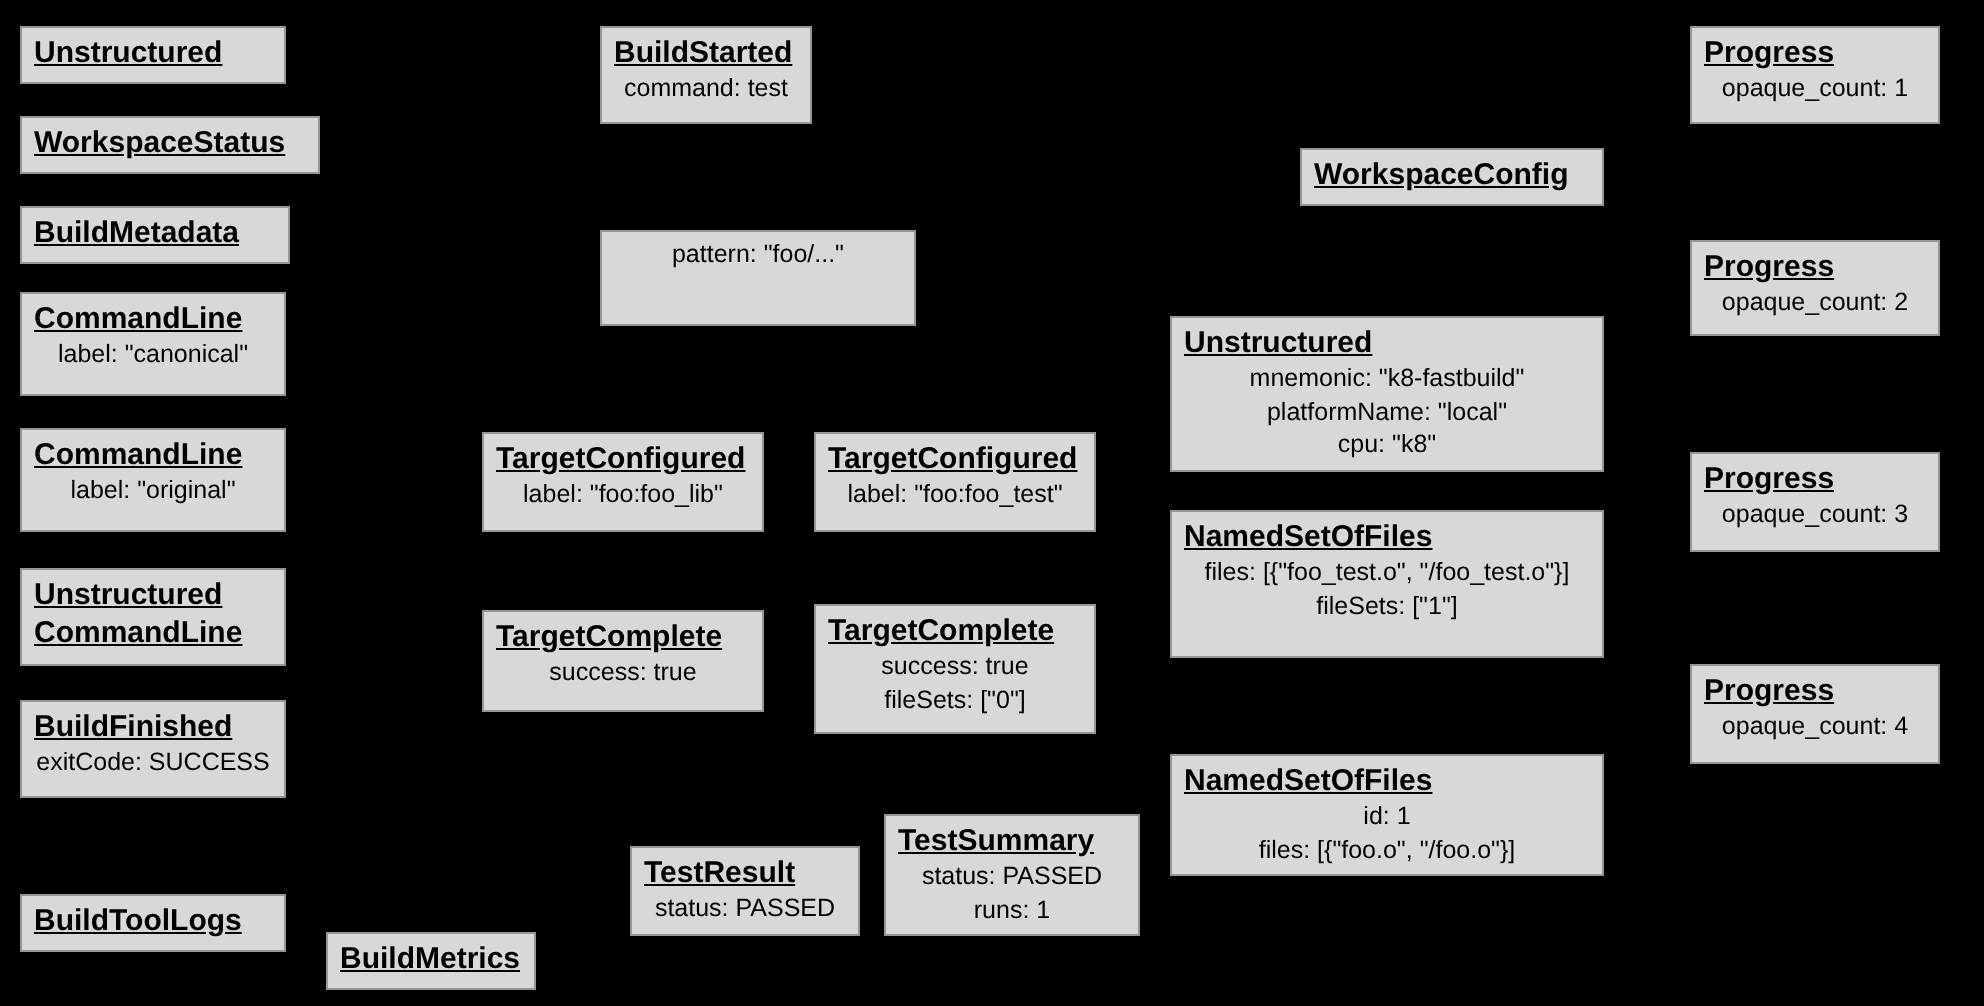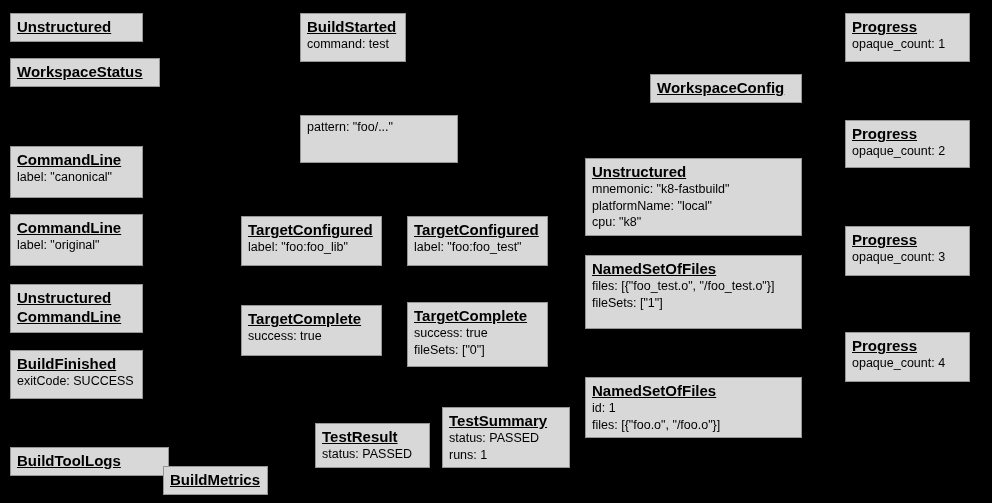--- a/index.html
+++ b/index.html
@@ -29,35 +29,39 @@
     font-size: 15px;
     line-height: 19px;
     font-weight: bold;
     text-decoration: underline;
     white-space: pre-line;
   }
   .node .b {
     font-size: 12.5px;
     line-height: 16.5px;
     white-space: nowrap;
+    text-align: center;
   }
 </style>
 </head>
 <body>
 
 <div class="canvas">
 
   <div class="node" style="left:10px;top:13px;width:133px;min-height:29px">
     <div class="t">Unstructured</div>
   </div>
 
   <div class="node" style="left:10px;top:58px;width:150px;min-height:29px">
     <div class="t">WorkspaceStatus</div>
   </div>
 
+  <div class="node" style="left:10px;top:103px;width:135px;min-height:29px">
+    <div class="t">BuildMetadata</div>
+  </div>
 
   <div class="node" style="left:10px;top:146px;width:133px;min-height:52px">
     <div class="t">CommandLine</div>
     <div class="b">label: "canonical"</div>
   </div>
 
   <div class="node" style="left:10px;top:214px;width:133px;min-height:52px">
     <div class="t">CommandLine</div>
     <div class="b">label: "original"</div>
   </div>
@@ -65,21 +69,21 @@
   <div class="node" style="left:10px;top:284px;width:133px;min-height:49px">
     <div class="t">Unstructured
 CommandLine</div>
   </div>
 
   <div class="node" style="left:10px;top:350px;width:133px;min-height:49px">
     <div class="t">BuildFinished</div>
     <div class="b">exitCode: SUCCESS</div>
   </div>
 
-  <div class="node" style="left:10px;top:447px;width:159px;min-height:29px">
+  <div class="node" style="left:10px;top:447px;width:133px;min-height:29px">
     <div class="t">BuildToolLogs</div>
   </div>
 
   <div class="node" style="left:163px;top:466px;width:105px;min-height:29px">
     <div class="t">BuildMetrics</div>
   </div>
 
   <div class="node" style="left:300px;top:13px;width:106px;min-height:49px">
     <div class="t">BuildStarted</div>
     <div class="b">command: test</div>

